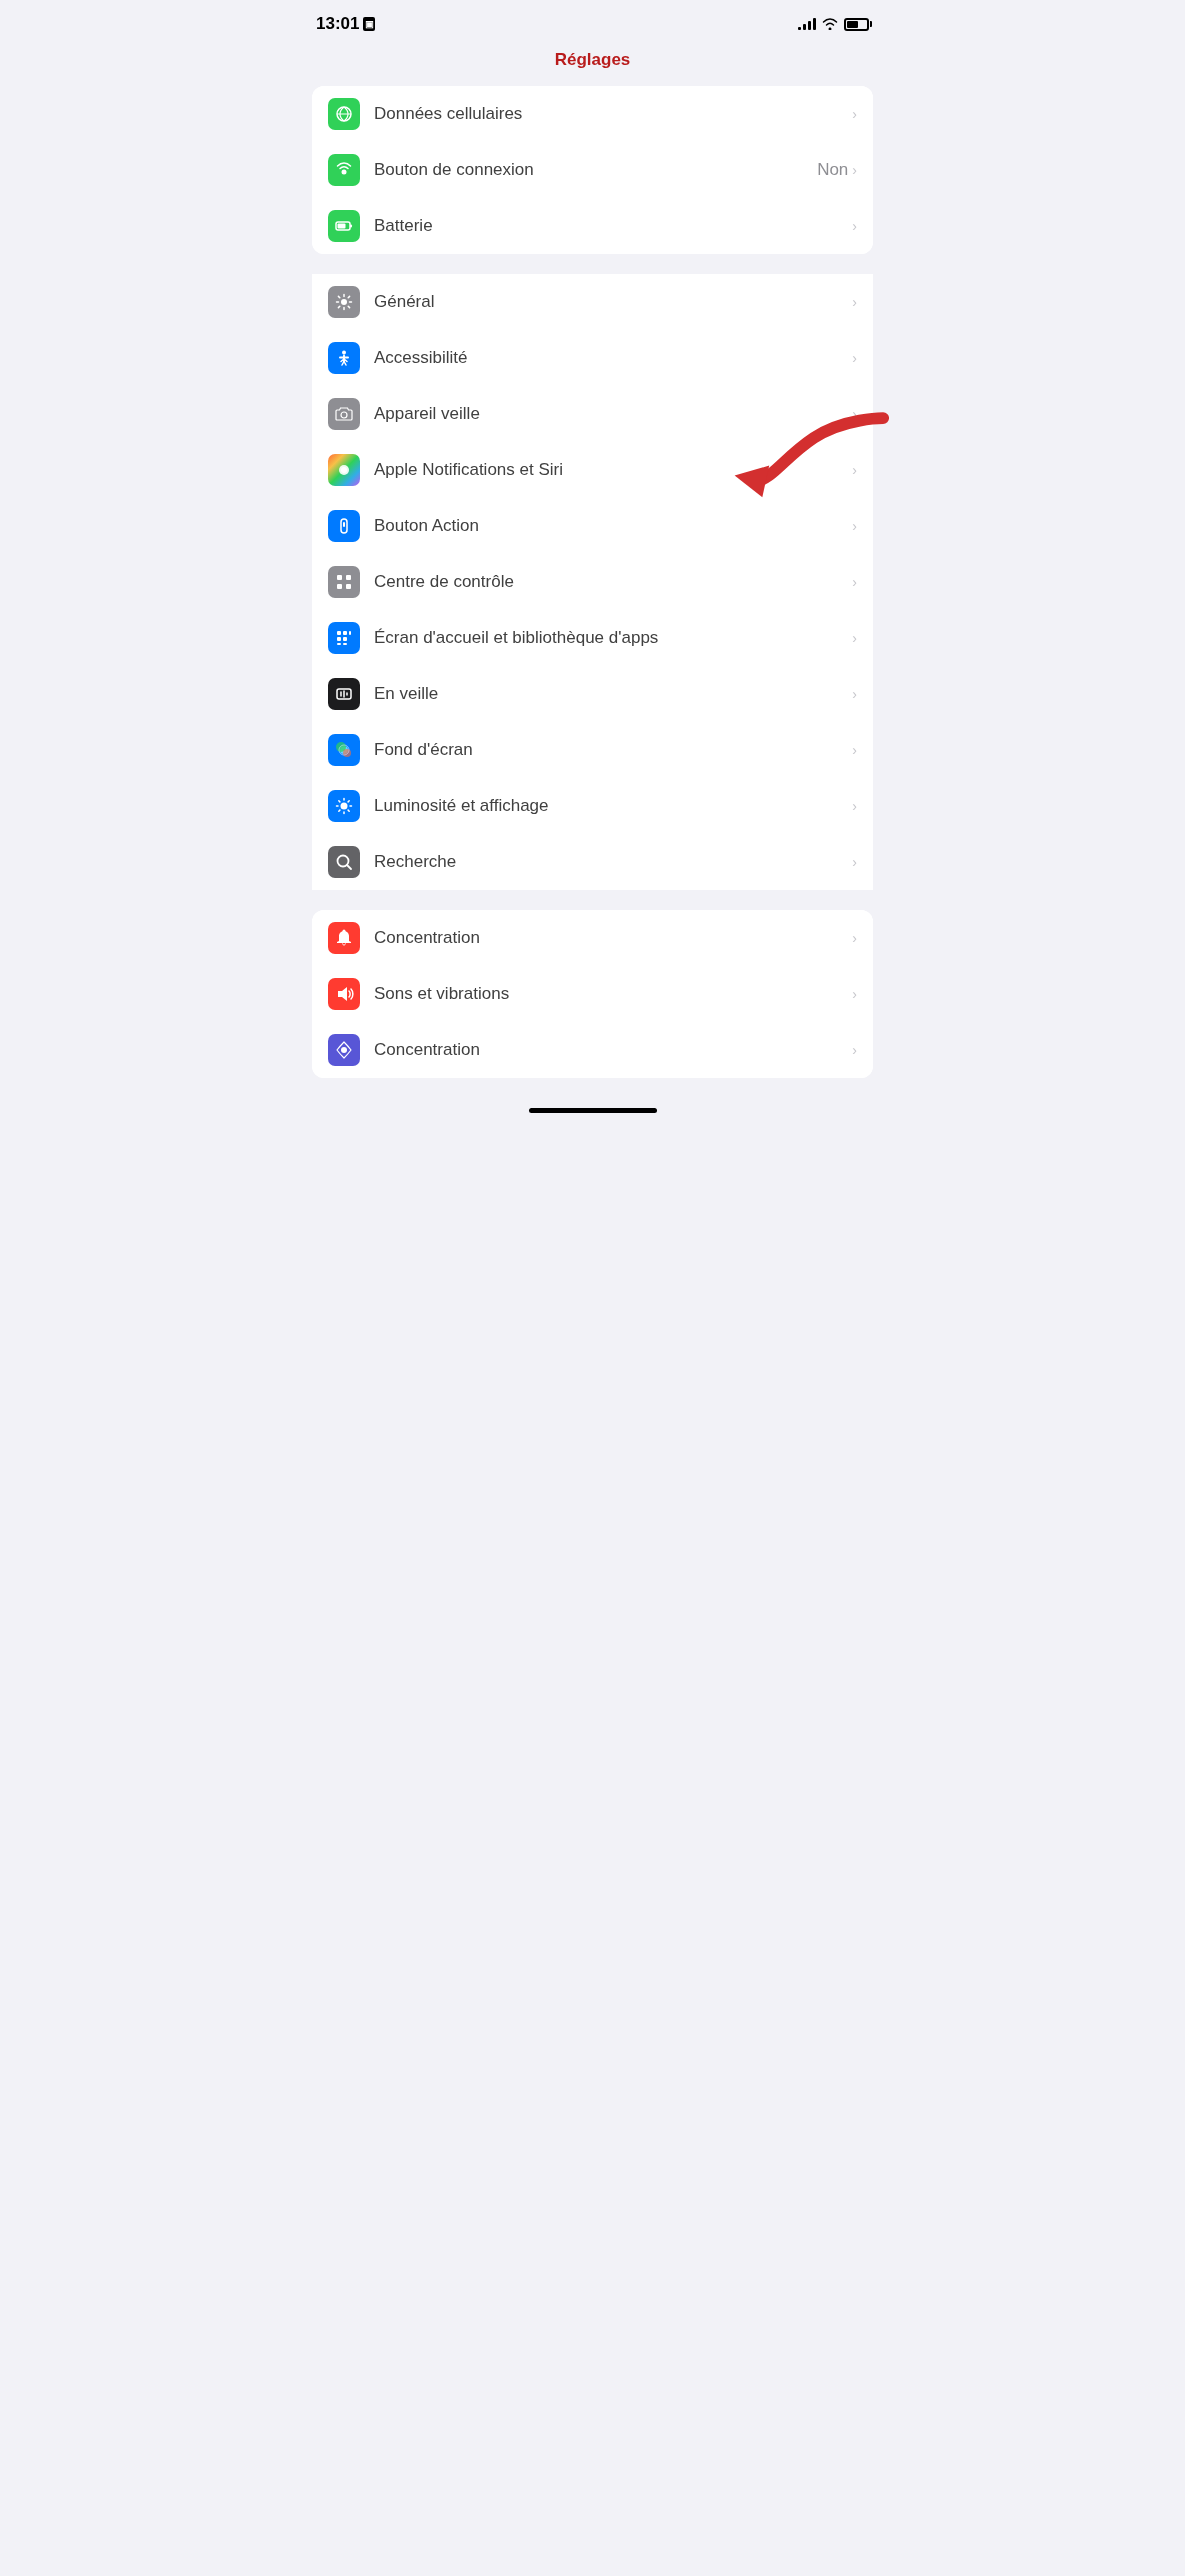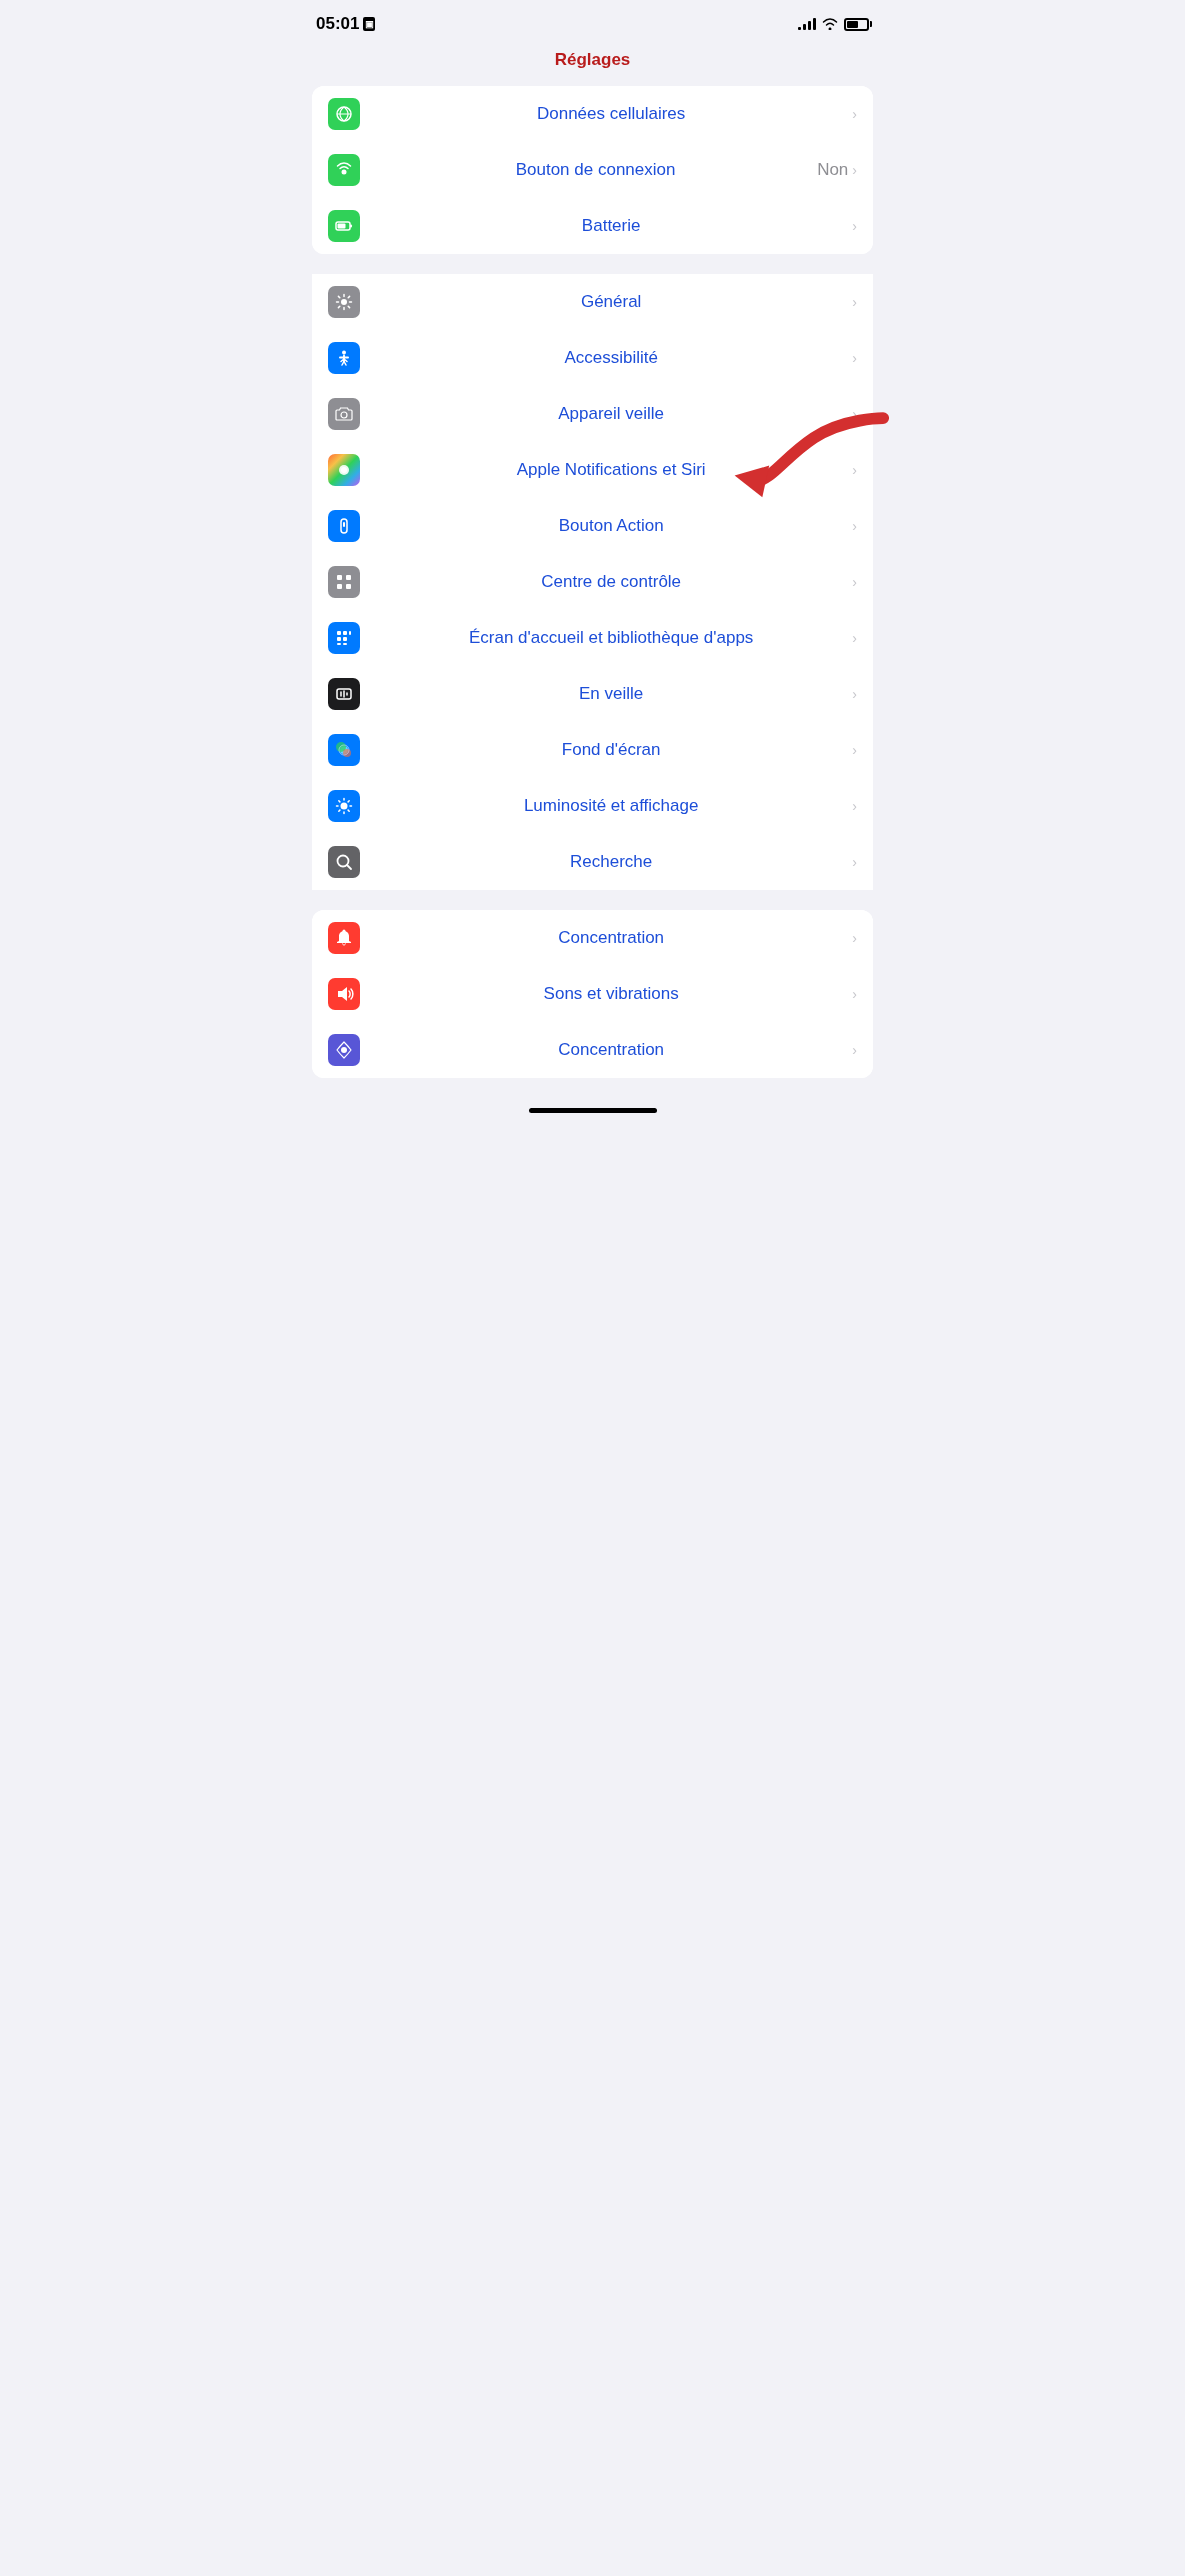--- a/index.html
+++ b/index.html
@@ -127,22 +127,21 @@
       margin-right: 14px;
       flex-shrink: 0;
       display: flex;
       align-items: center;
       justify-content: center;
     }
 
     .row-label {
       flex: 1;
       font-size: 17px;
-      color: #1d4ed8;
-      text-align: center;
+      color: #404040;
     }
 
     .row-value {
       font-size: 17px;
       color: #8e8e93;
     }
 
     .chevron {
       color: #c7c7cc;
       font-size: 14px;
@@ -215,21 +214,21 @@
       height: 5px;
       background: #000;
       border-radius: 3px;
     }
   </style>
 </head>
 <body>
 
 <div class="status-bar">
   <div class="status-time">
-    <span>05:01</span>
+    <span>13:01</span>
     <span style="width:12px;height:14px;background:#000;border-radius:2px;display:inline-block;font-size:9px;color:#fff;display:flex;align-items:center;justify-content:center;">▣</span>
   </div>
   <div class="status-icons">
 
     <div class="signal-bars">
       <div class="signal-bar" style="height:3px;"></div>
       <div class="signal-bar" style="height:6px;"></div>
       <div class="signal-bar" style="height:9px;"></div>
       <div class="signal-bar" style="height:12px;"></div>
     </div>

